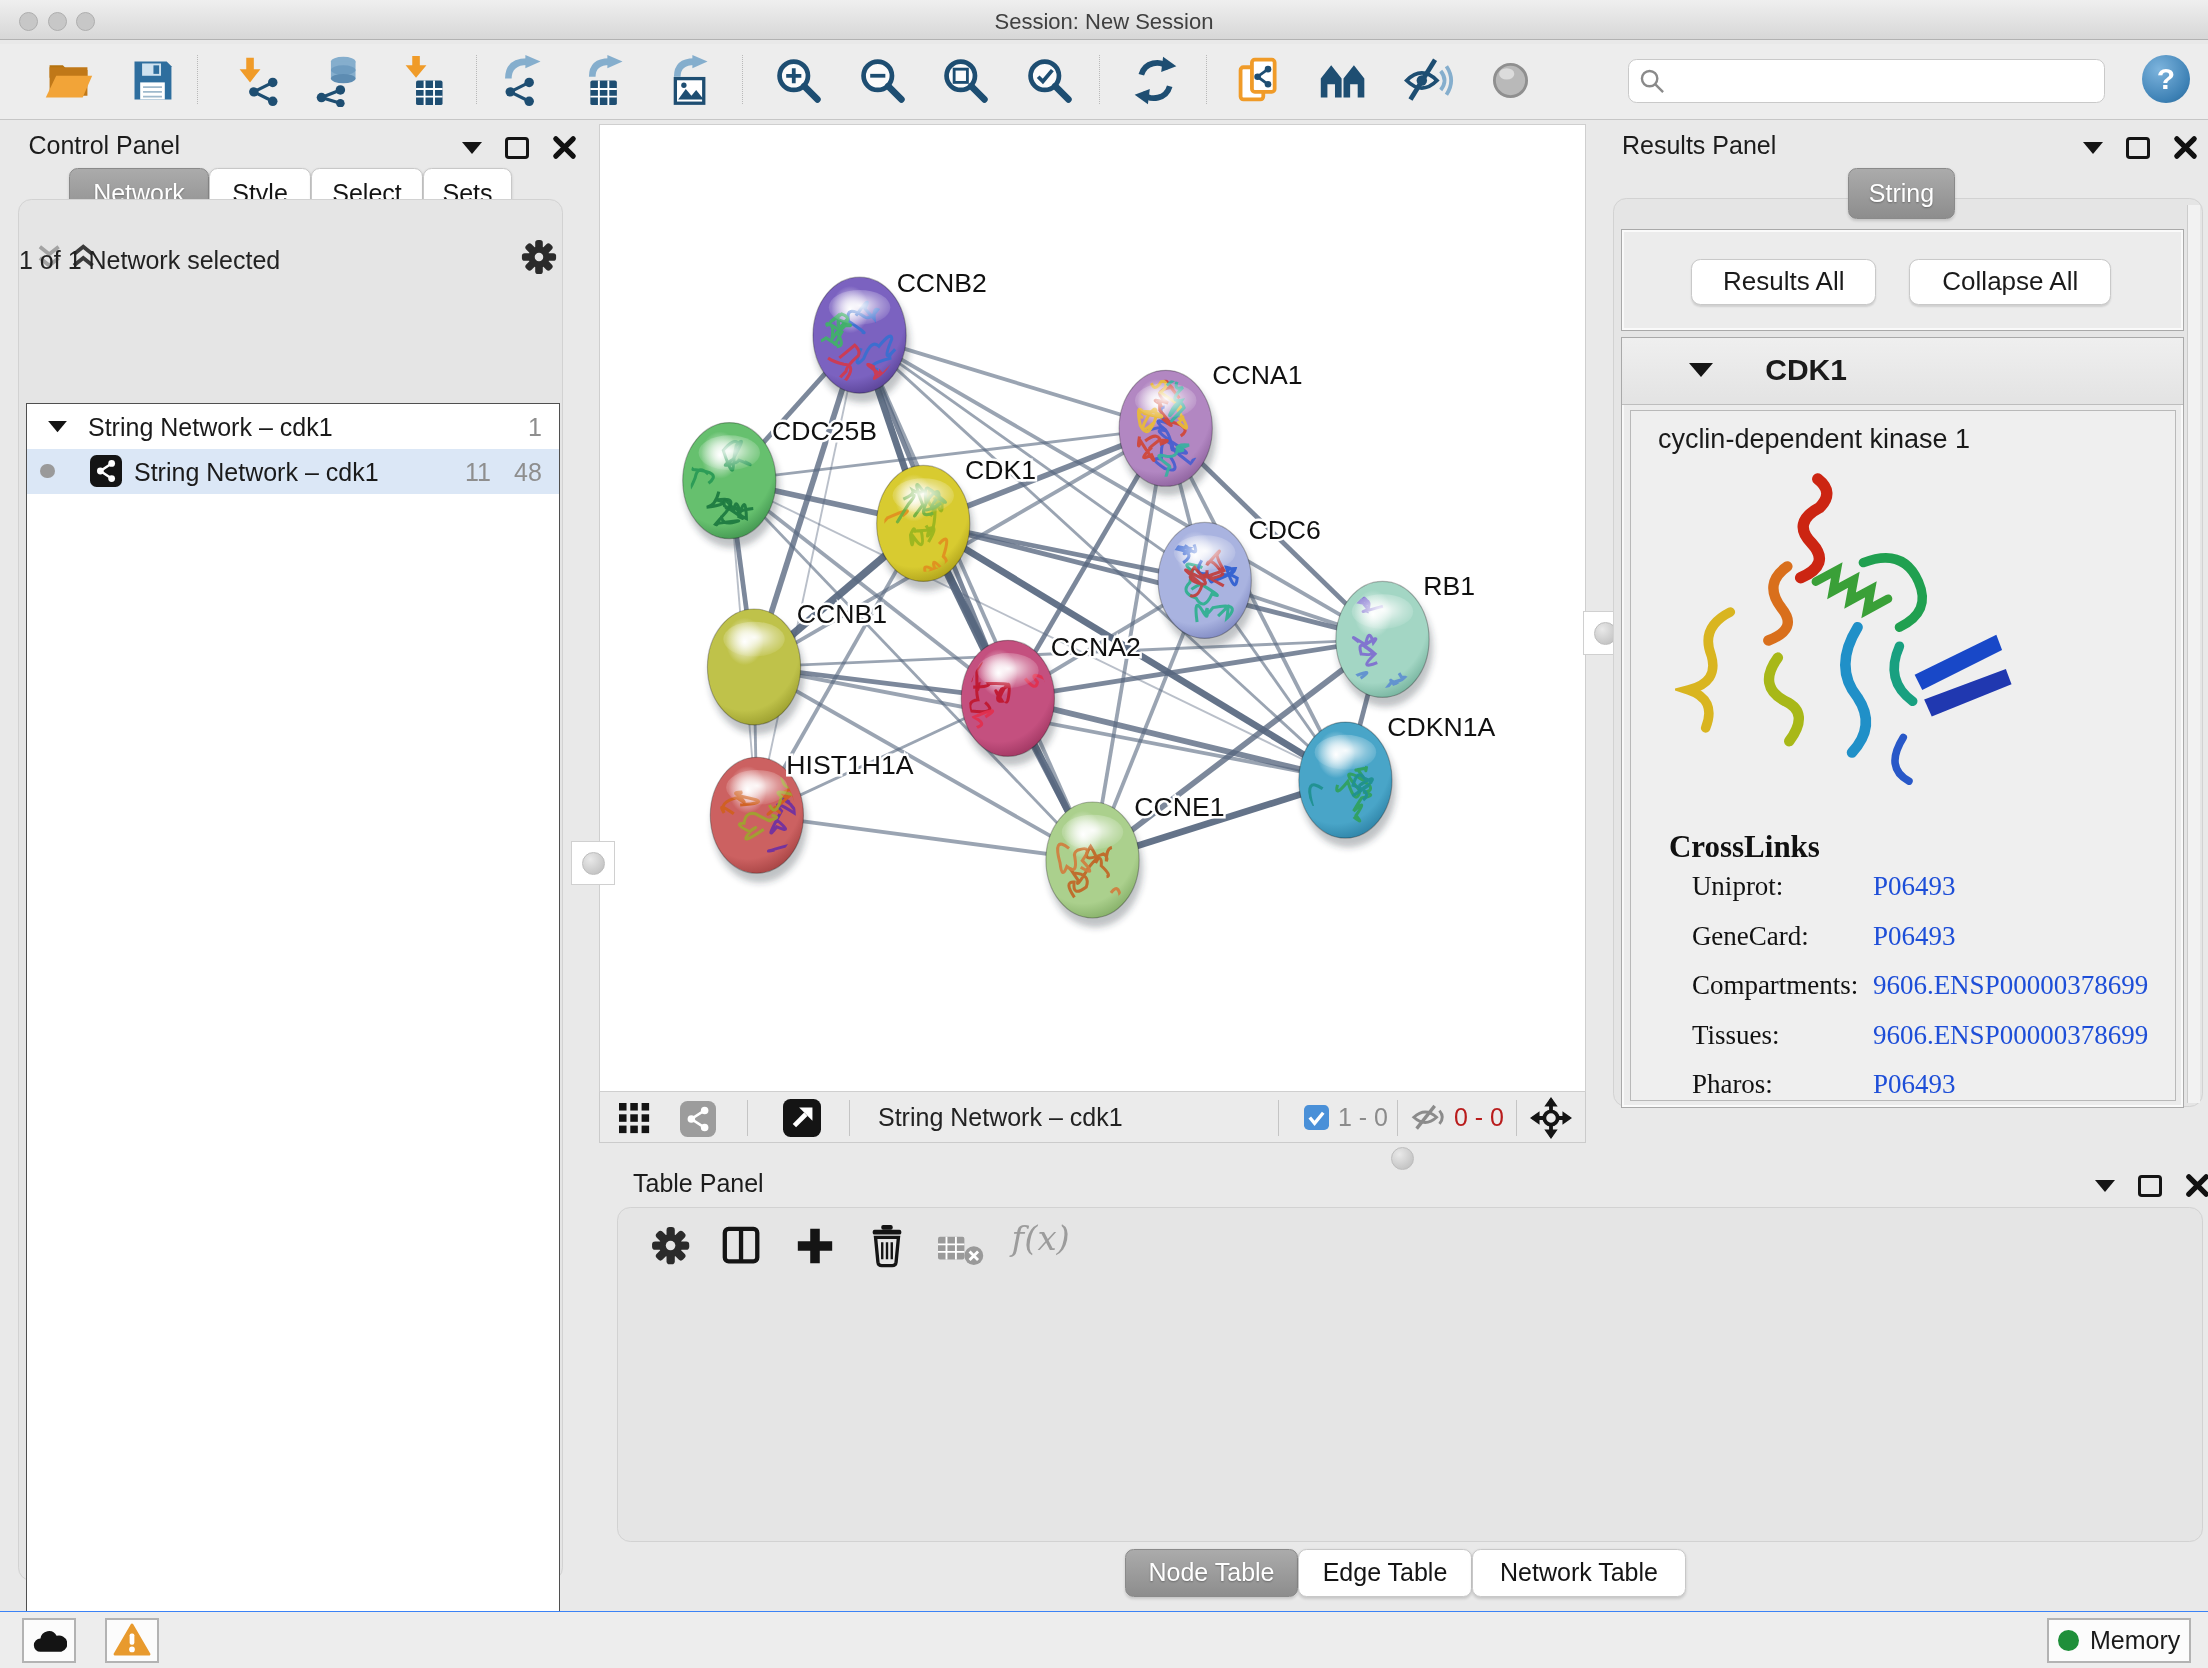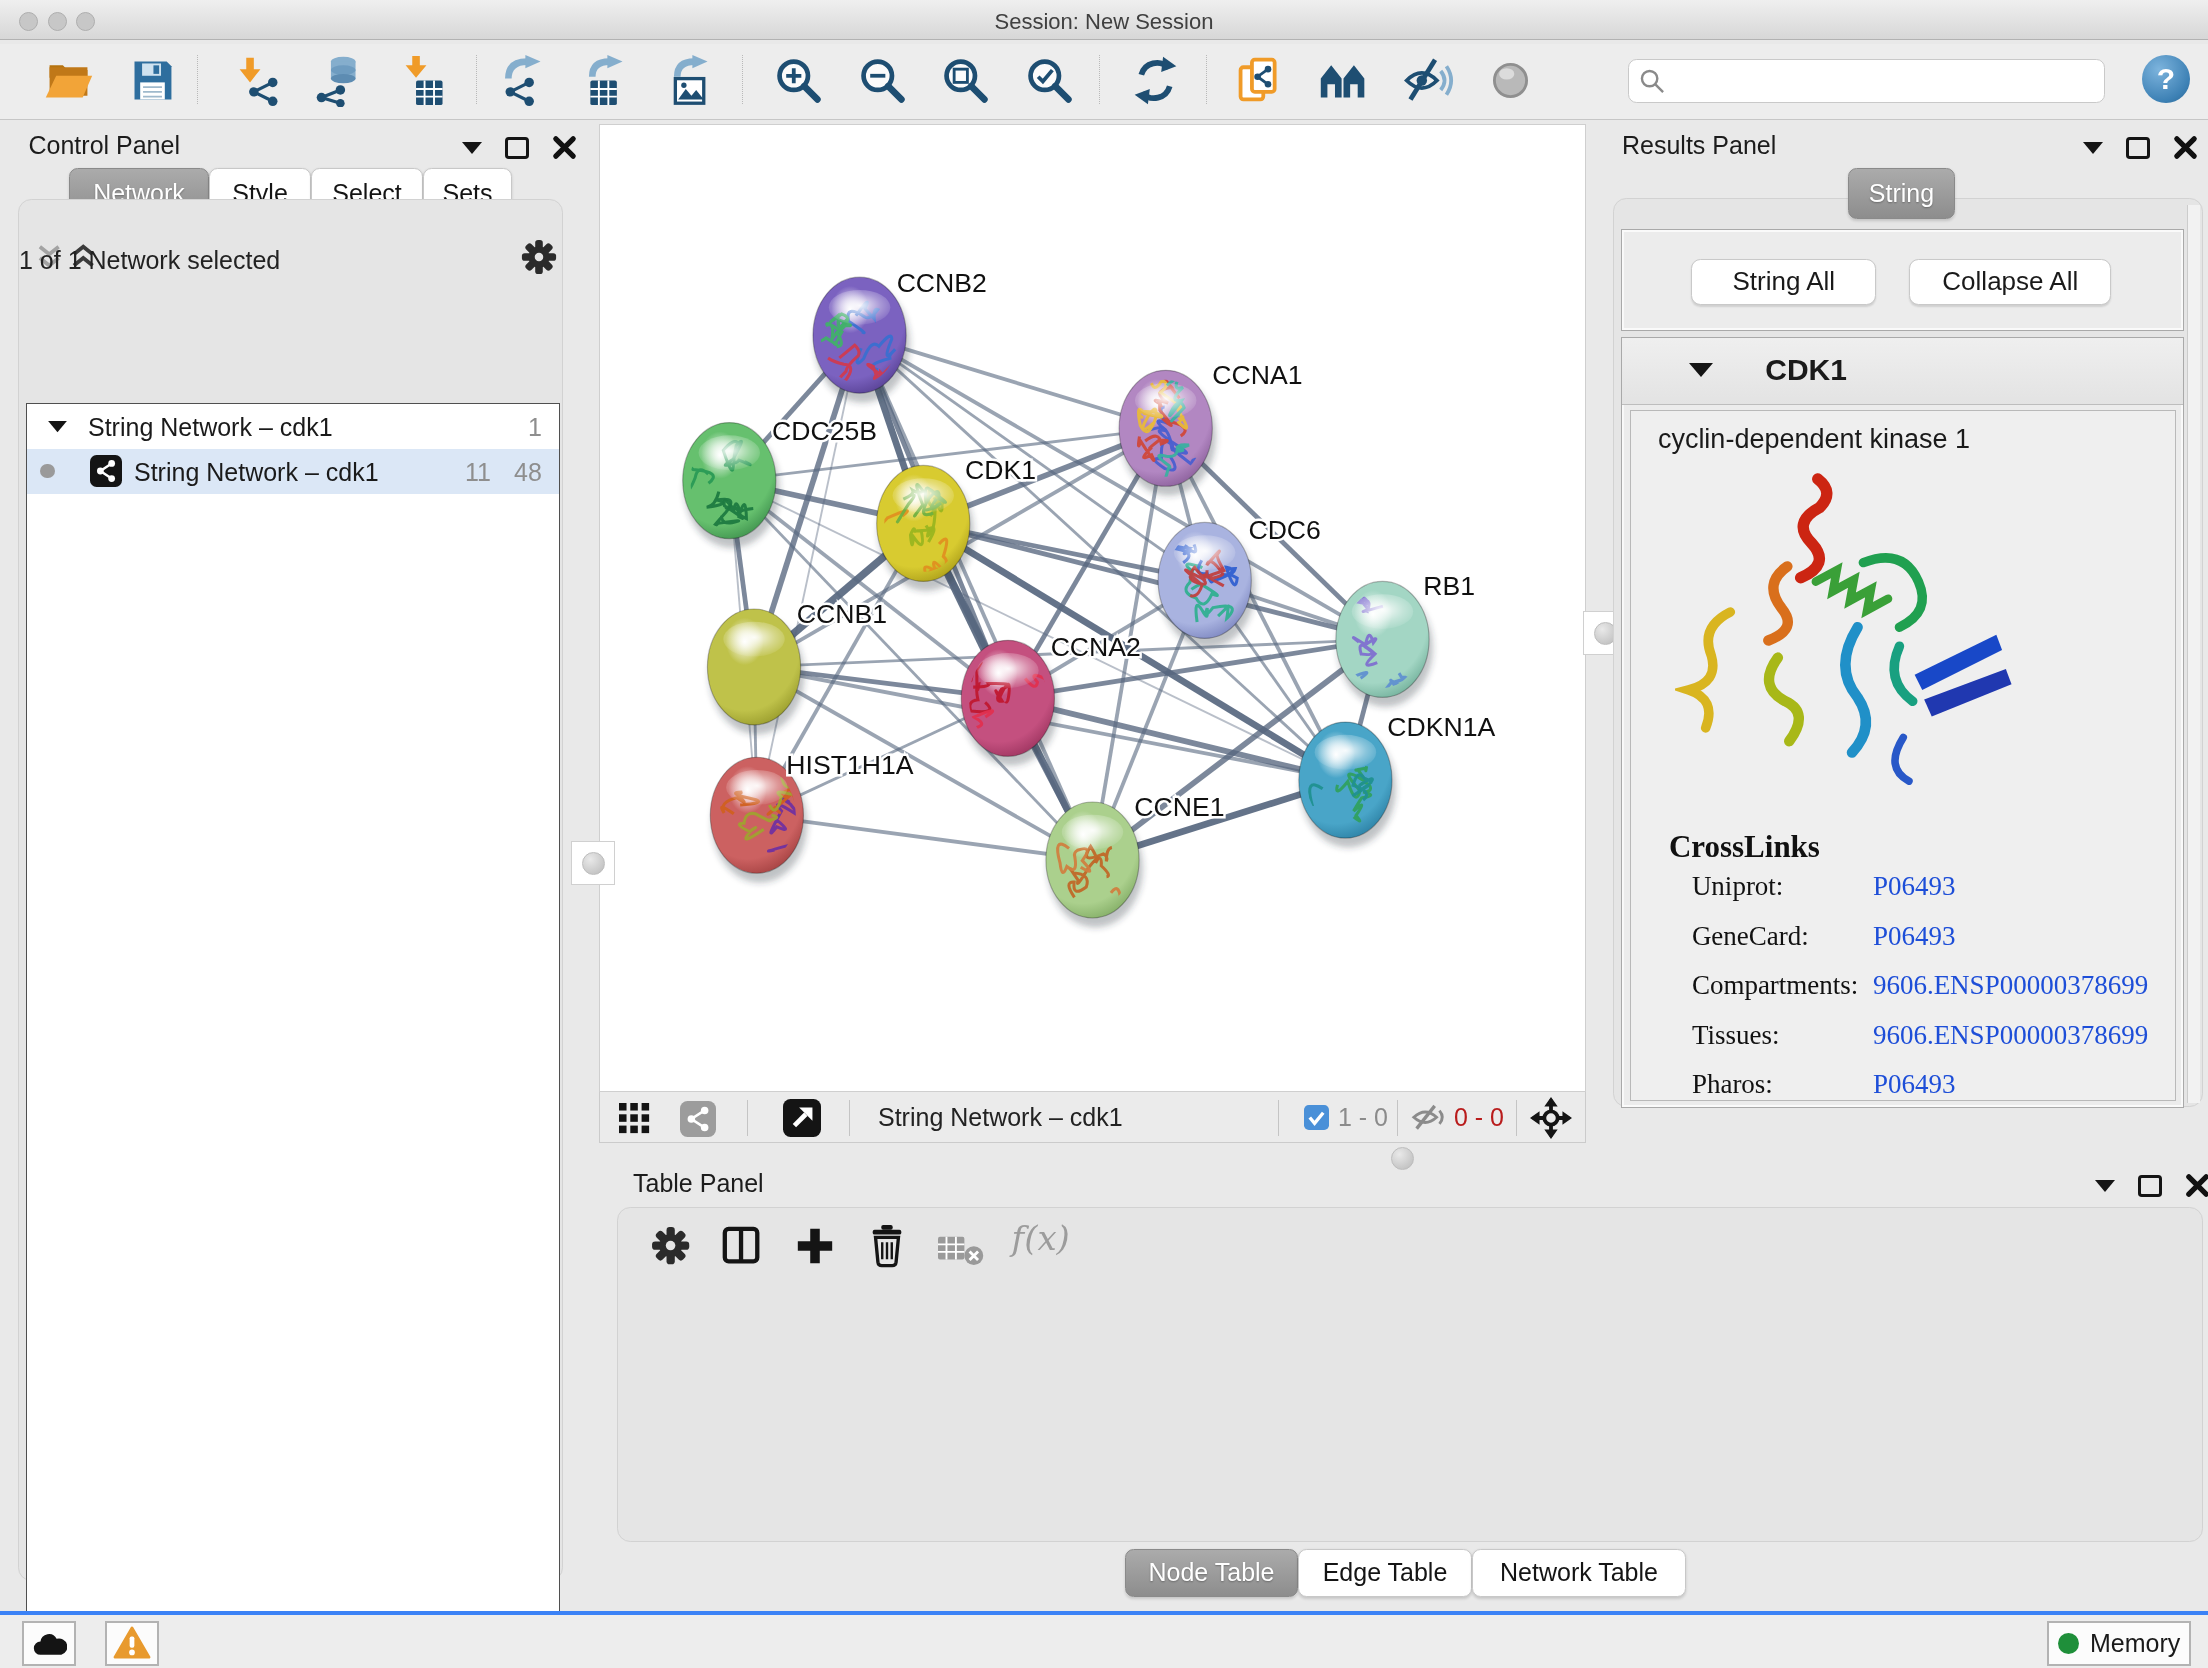--- a/index.html
+++ b/index.html
@@ -43,21 +43,21 @@
   .handlebox{position:absolute;width:44px;height:44px;background:#fff;border:1px solid #d0d0d0;display:flex;align-items:center;justify-content:center}
   .handledot{width:23px;height:23px;border-radius:50%;background:radial-gradient(circle at 35% 30%,#e9e9e9,#b9b9b9);border:1px solid #bdbdbd}
 
   
   .rbox{position:absolute;left:7.6px;background:#ececec;border:1.9px solid #a9a9a9;box-shadow:inset 0 0 0 1.9px #fafafa}
   .whitebtn{position:absolute;height:46px;background:#fff;border:1.9px solid #c9c9c9;border-radius:9.5px;font-size:26px;text-align:center;box-shadow:0 1.9px 1.9px rgba(0,0,0,.12);cursor:pointer}
   .crossrow{position:absolute;font-family:"Liberation Serif",serif;font-size:27px;color:#111}
   .crosslink{font-family:"Liberation Serif",serif;font-size:27px;color:#1d4ed8;cursor:pointer}
 
   
-  .statusbar{position:absolute;left:0;top:1611px;width:2208px;height:57px;background:#ededed;border-top:4px solid #3b82f6}
+  .statusbar{position:absolute;left:0;top:1611px;width:2208px;height:57px;background:#ededed;border-top:1px solid #3b82f6}
   .sbtn{position:absolute;top:5.7px;height:45px;background:#fcfcfc;border:2.9px solid #b3b3b3;display:flex;align-items:center;justify-content:center;cursor:pointer}
 </style>
 </head>
 <body>
 
 <div class="window">
 
   <div class="titlebar">
     <div class="traffic" style="left:19px"></div>
     <div class="traffic" style="left:48px"></div>
@@ -625,21 +625,21 @@
       <svg width="25" height="25" viewBox="0 0 26 26">
           <path d="M4 4 L22 22 M22 4 L4 22" stroke="#111" stroke-width="5.5" stroke-linecap="round"></path>
         </svg>
     </div>
     <div class="tabbtn sel" style="left:241px;top:48px;width:107px;z-index:3">String</div>
     <div class="roundpanel" style="left:5.7px;top:78px;width:590px;height:909px">
 
       <div class="abs" style="left:573px;top:5.7px;width:13.3px;height:898px;background:#f2f2f2;border-left:1px solid #cccccc"></div>
 
       <div class="rbox" style="top:30px;width:563px;height:102px">
-        <div class="whitebtn" style="left:69px;top:28.5px;width:185px;line-height:42px">String All</div>
+        <div class="whitebtn" style="left:69px;top:28.5px;width:185px;line-height:42px">Results All</div>
         <div class="whitebtn" style="left:287px;top:28.5px;width:202px;line-height:42px">Collapse All</div>
       </div>
 
       <div class="rbox" style="top:138px;width:563px;height:771px">
         <div class="abs" style="left:0;top:0;width:100%;height:67px;background:linear-gradient(#efefef,#e3e3e3);border-bottom:1px solid #bdbdbd">
           <div class="tri-down abs" style="left:67px;top:25px;border-left-width:12.4px;border-right-width:12.4px;border-top-width:14.3px"></div>
           <span class="abs" style="left:143px;top:15px;font-size:30px;font-weight:bold">CDK1</span>
         </div>
         <div class="abs" style="left:7.6px;top:72px;width:546px;height:691px;background:#efefef;border:1.9px solid #b9b9b9">
           <div class="abs" style="left:27px;top:13.3px;font-size:27px">cyclin-dependent kinase 1</div>

